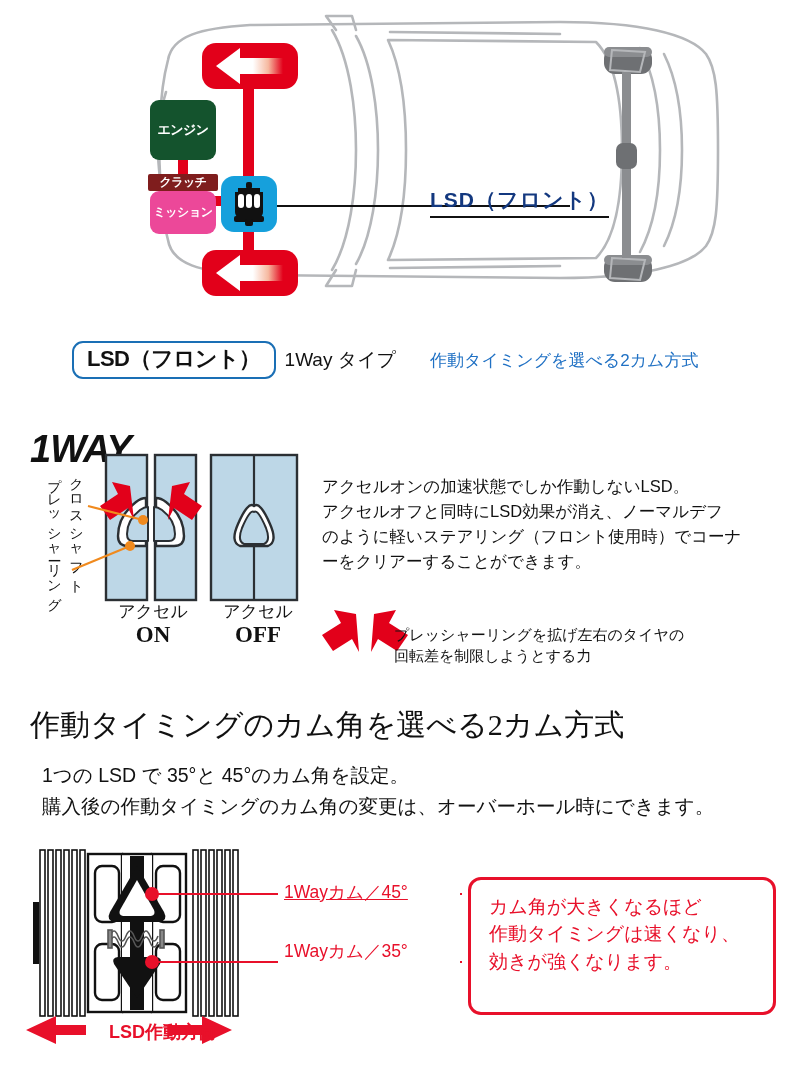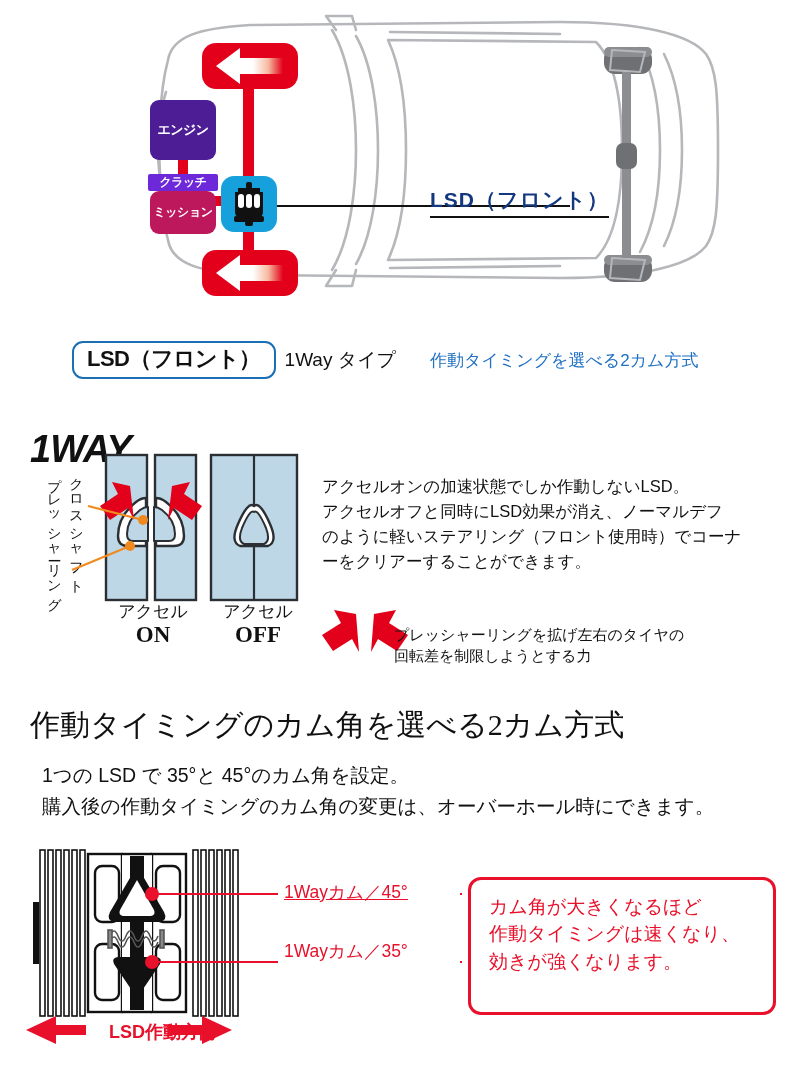--- a/index.html
+++ b/index.html
@@ -26,31 +26,31 @@
   .blk-label {
     position: absolute;
     display: flex; align-items: center; justify-content: center;
     color: #ffffff;
     font-weight: 700;
     letter-spacing: -0.5px;
     white-space: nowrap;
   }
   #engine-block {
     left: 150px; top: 100px; width: 66px; height: 60px;
-    background: #4c1d95; border-radius: 9px;
+    background: #14532d; border-radius: 9px;
     font-size: 13px;
   }
   #mission-block {
     left: 150px; top: 191px; width: 66px; height: 43px;
-    background: #be185d; border-radius: 9px;
+    background: #ec4899; border-radius: 9px;
     font-size: 12px;
   }
   #clutch-block {
     left: 148px; top: 174px; width: 70px; height: 17px;
-    background: #6d28d9; border-radius: 2px;
+    background: #7f1d1d; border-radius: 2px;
     font-size: 12px;
   }
   #lsd-icon-box {
     position: absolute;
     left: 221px; top: 176px; width: 56px; height: 56px;
     background: #16a0dc; border-radius: 13px;
   }
   #lsd-callout {
     position: absolute;
     left: 430px; top: 186px;

